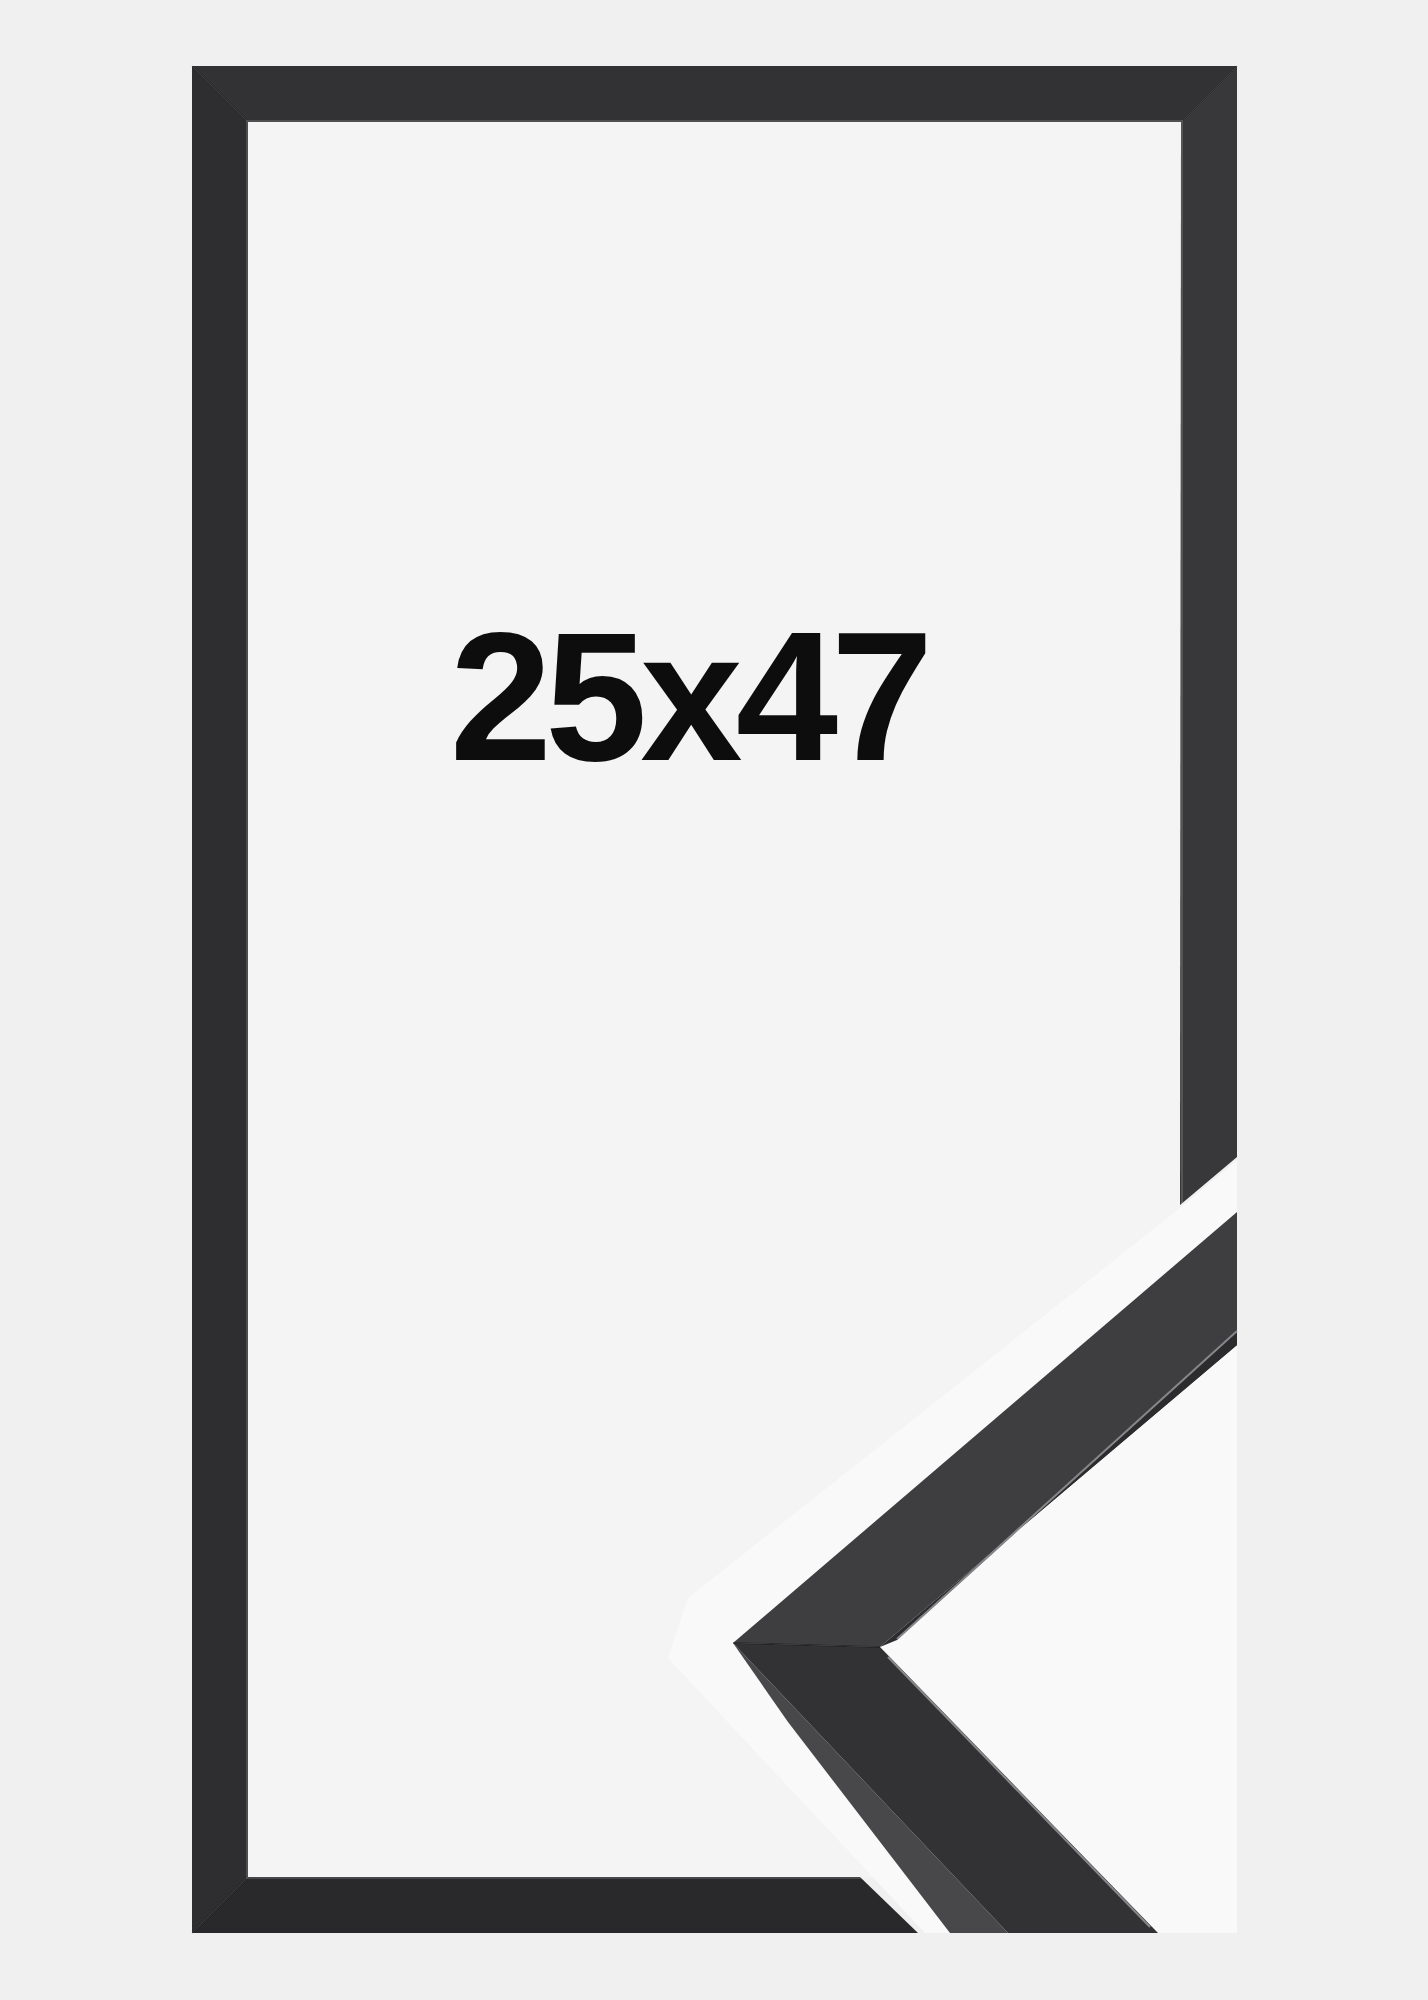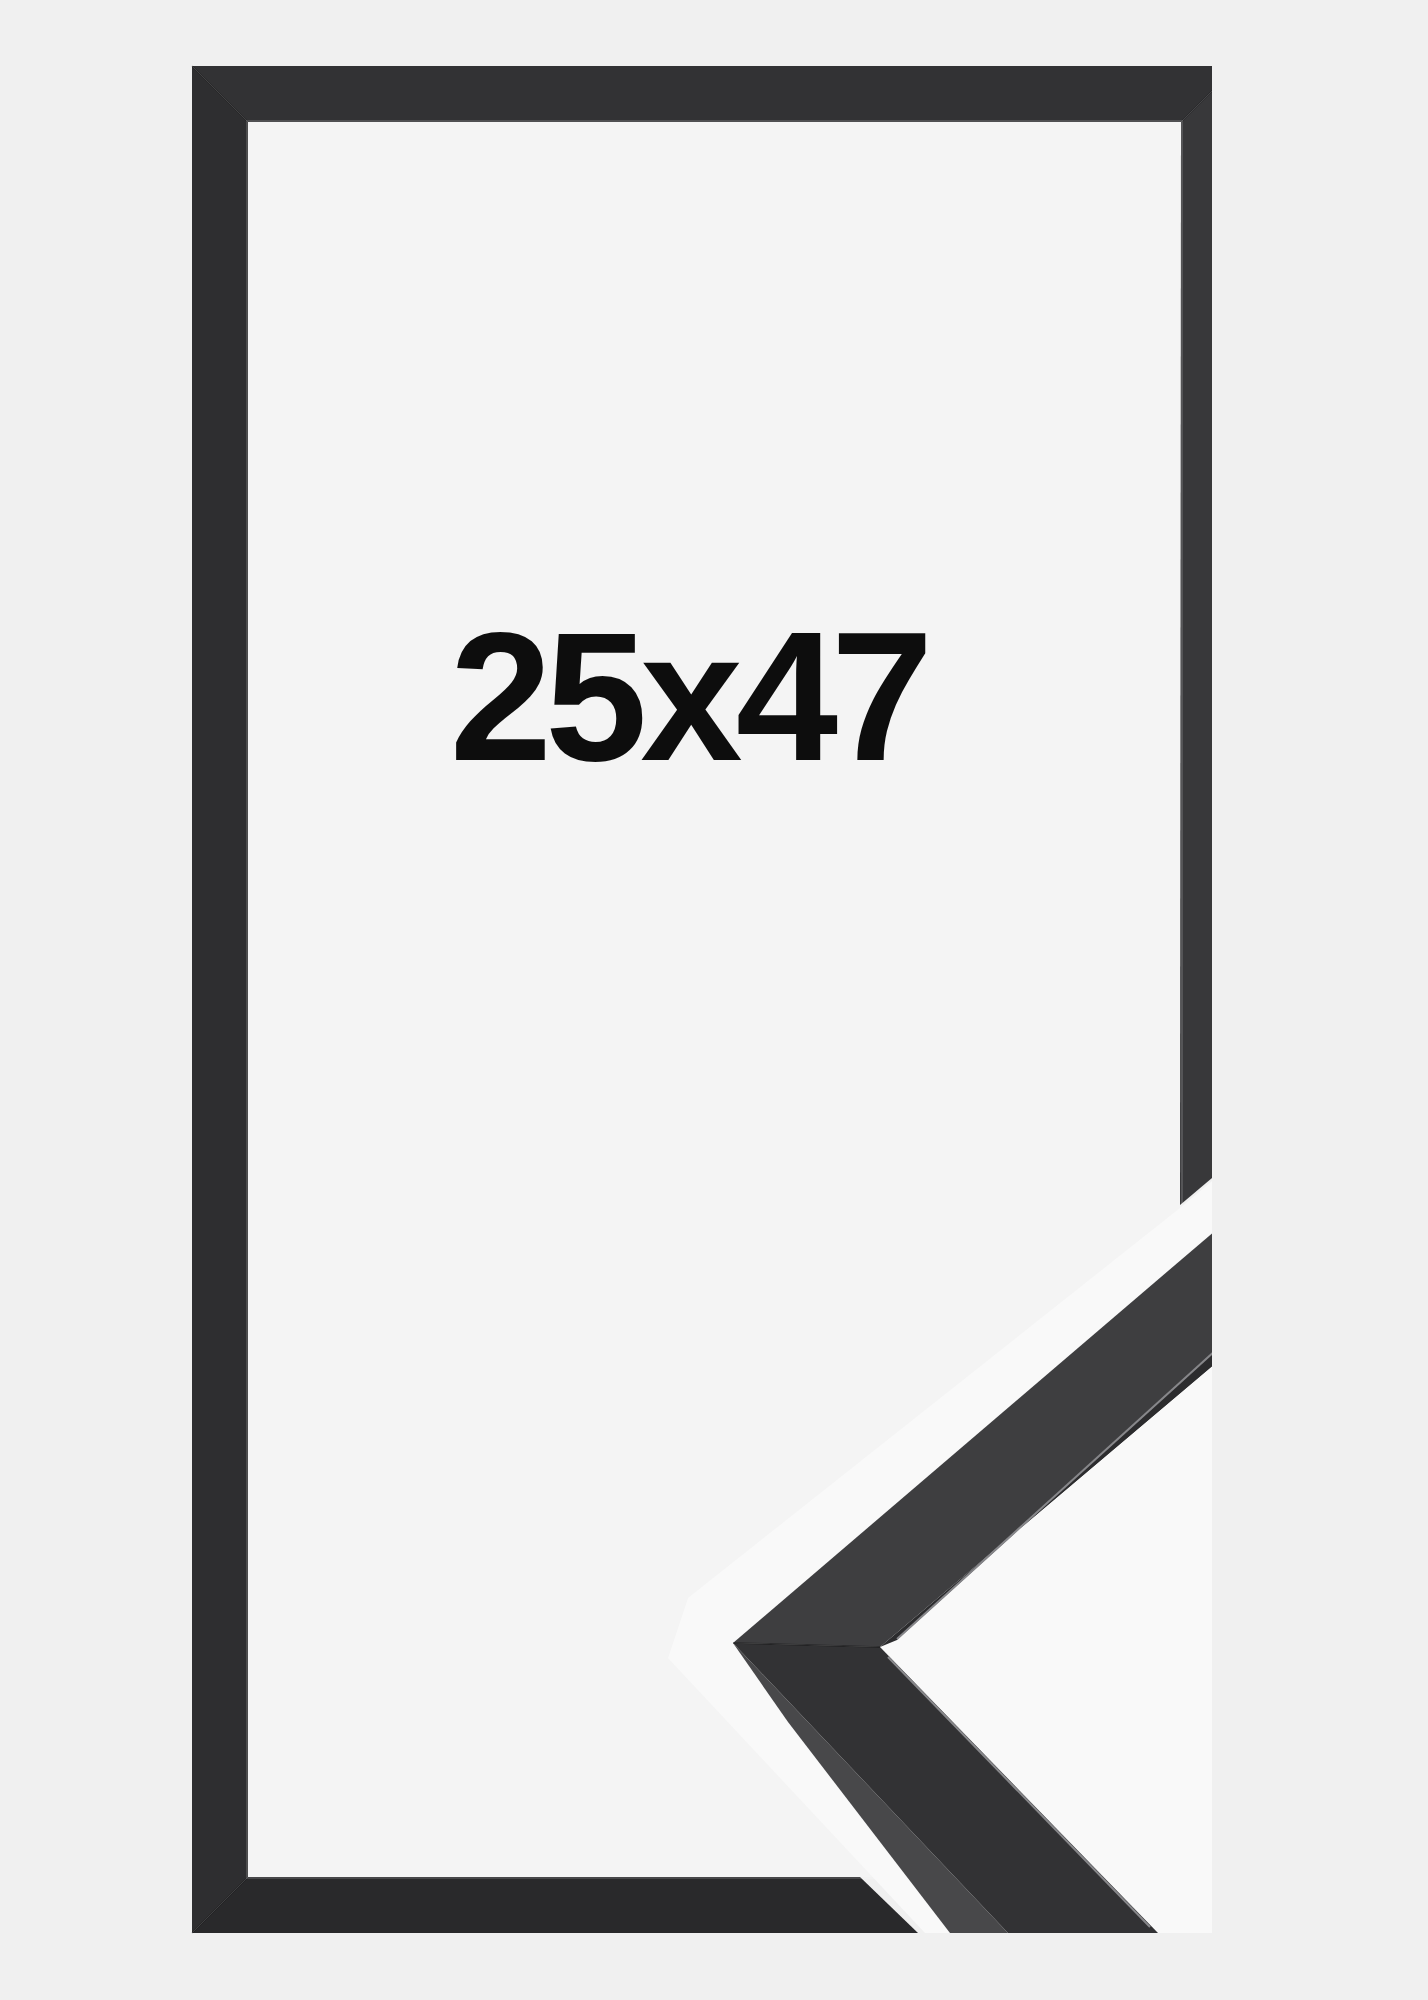--- a/index.html
+++ b/index.html
@@ -3,21 +3,21 @@
 <meta charset="utf-8">
 <style>
   html, body {
     margin: 0;
     padding: 0;
     background: #f0f0f0;
     font-family: "Liberation Sans", sans-serif;
   }
   .stage {
     position: relative;
-    width: 1212px;
+    width: 1428px;
     height: 2000px;
     overflow: hidden;
     text-align: right;
   }
   .stage svg {
     display: block;
     width: 1428px;
     height: 2000px;
   }
   .size-label-text {

